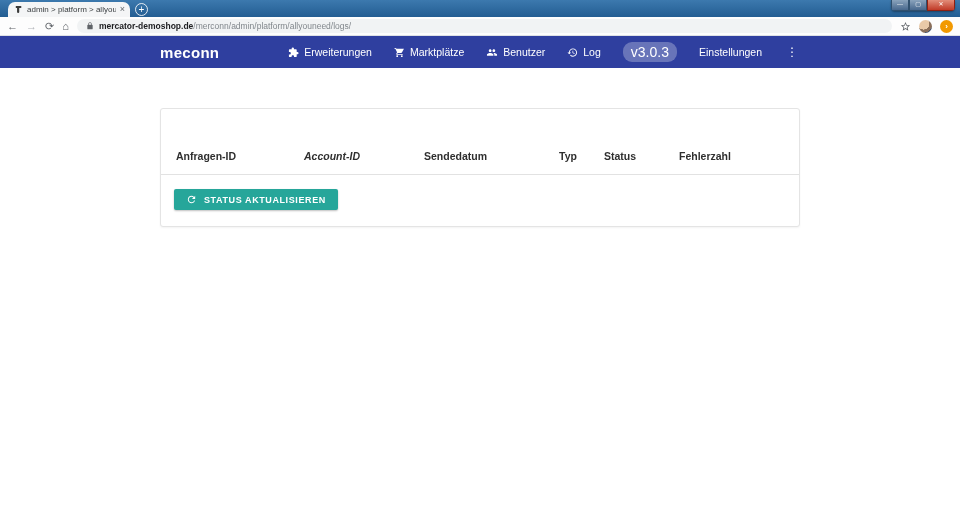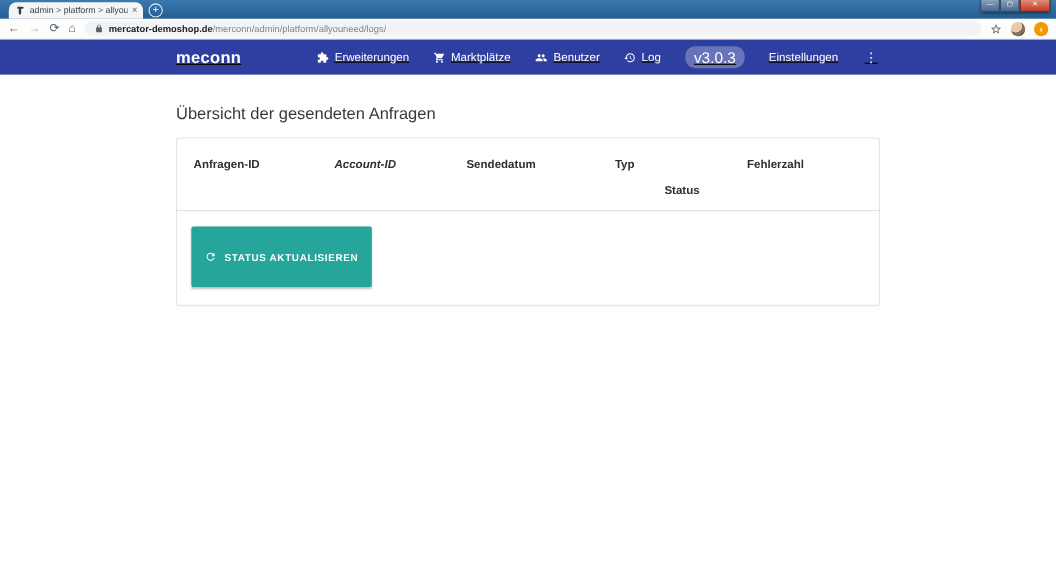--- a/index.html
+++ b/index.html
@@ -129,21 +129,20 @@
   .site-nav {
     height: 32px;
     background: #2f3f9f;
   }
   .nav-inner {
     width: 640px;
     margin: 0 auto;
     height: 100%;
     display: flex;
     align-items: center;
-    text-decoration: underline;
   }
   .logo {
     color: #ffffff;
     font-size: 15px;
     font-weight: bold;
     letter-spacing: 0.3px;
   }
   .nav-right {
     margin-left: auto;
     display: flex;
@@ -180,20 +179,21 @@
     margin-top: 13px;
     background: #ffffff;
     border: 1px solid #e4e4e4;
     border-radius: 3px;
     box-shadow: 0 1px 2px rgba(0,0,0,0.05);
   }
   .table-header {
     display: flex;
     padding: 18px 15px 12px 15px;
     border-bottom: 1px solid #e2e2e2;
+    align-items: flex-end;
   }
   .th {
     font-size: 10.5px;
     font-weight: bold;
     color: #2f2f2f;
     white-space: nowrap;
   }
   .th.c1 { width: 128px; }
   .th.c2 { width: 120px; font-style: italic; }
   .th.c3 { width: 135px; }
@@ -205,21 +205,21 @@
     display: inline-flex;
     align-items: center;
     gap: 7px;
     background: #26a69a;
     color: #ffffff;
     border: none;
     font-family: "Liberation Sans", sans-serif;
     font-size: 9px;
     font-weight: bold;
     letter-spacing: 0.6px;
-    padding: 22px 12px;
+    padding: 5px 12px;
     border-radius: 2px;
     box-shadow: 0 1px 2px rgba(0,0,0,0.25);
     cursor: pointer;
   }
   .refresh-btn svg { fill: #ffffff; }
 </style>
 </head>
 <body>
 
 <div class="titlebar">
@@ -288,21 +288,20 @@
       <div class="nav-item">
         <span>Einstellungen</span>
       </div>
       <span class="kebab">⋮</span>
     </div>
   </div>
 </div>
 
 <div class="content">
   <div class="page-container">
-    <div class="page-title">Übersicht der gesendeten Anfragen</div>
 
     <div class="card">
       <div class="table-header">
         <span class="th c1">Anfragen-ID</span>
         <span class="th c2">Account-ID</span>
         <span class="th c3">Sendedatum</span>
         <span class="th c4">Typ</span>
         <span class="th c5">Status</span>
         <span class="th c6">Fehlerzahl</span>
       </div>

